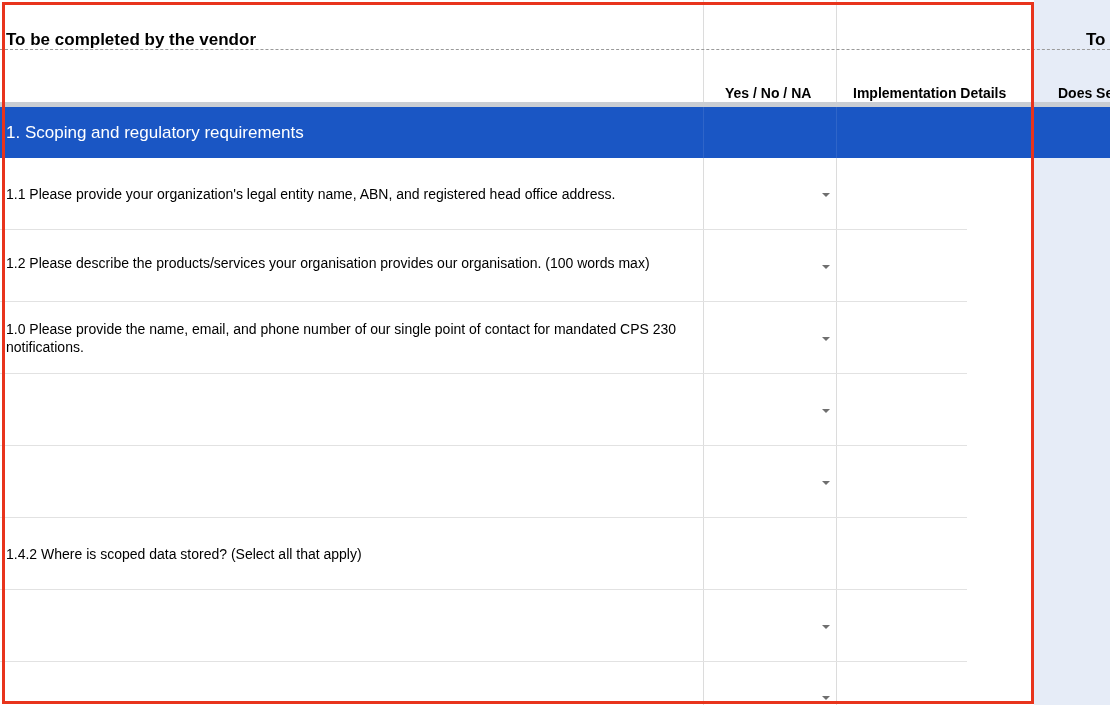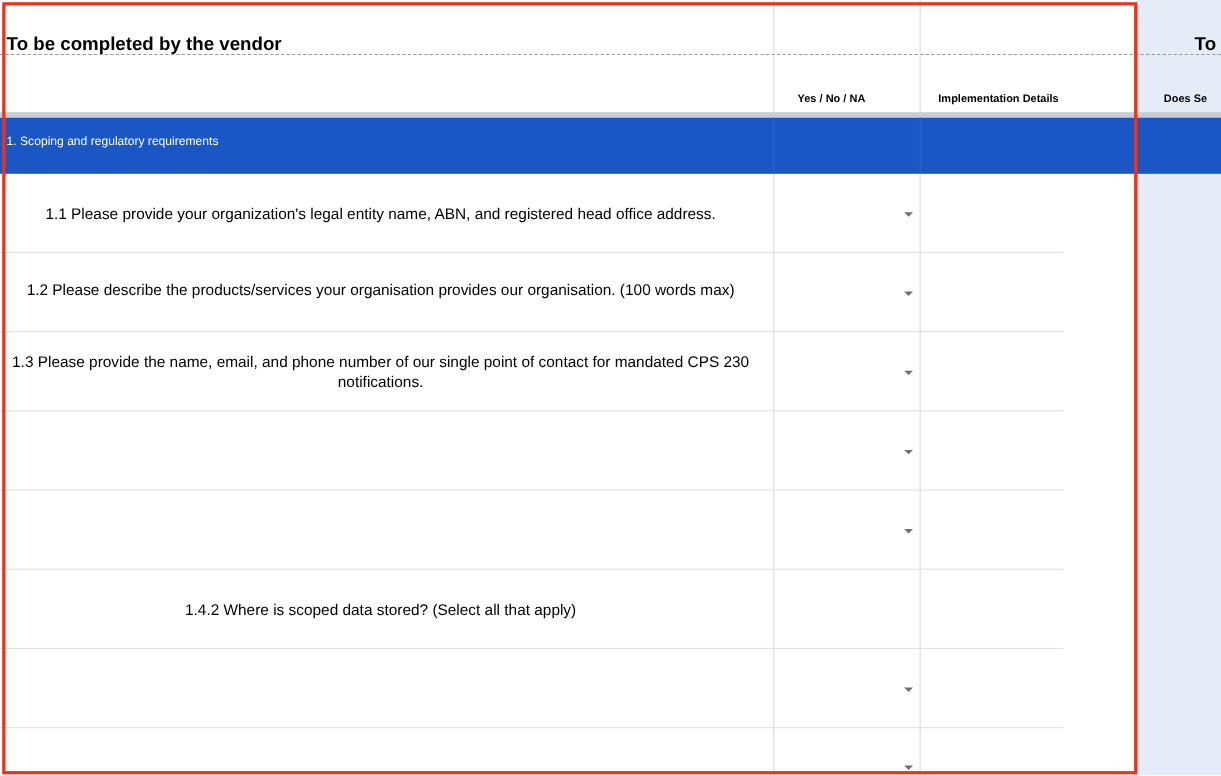--- a/index.html
+++ b/index.html
@@ -3,26 +3,26 @@
 <meta charset="utf-8">
 <style>
   html,body{margin:0;padding:0;}
   body{width:1110px;height:705px;overflow:hidden;background:#fff;position:relative;font-family:"Liberation Sans",sans-serif;color:#000;}
   .grid{position:absolute;left:0;top:0;width:1110px;height:705px;padding-left:24px;}
   .right-panel{position:absolute;left:1034px;top:0;width:76px;height:705px;background:#e6ecf7;}
   .vline{position:absolute;top:0;width:1px;height:705px;background:#dcdcdc;}
   .title{position:absolute;left:6px;top:30px;font-size:17px;font-weight:bold;white-space:nowrap;}
   .title2{position:absolute;left:1086px;top:30px;font-size:17px;font-weight:bold;white-space:nowrap;}
   .dashline{position:absolute;left:0;top:49px;width:1110px;border-top:1px dashed #9a9a9a;}
-  .colhead{position:absolute;top:85px;font-size:10px;font-weight:bold;white-space:nowrap;}
+  .colhead{position:absolute;top:85px;font-size:14px;font-weight:bold;white-space:nowrap;}
   .hdr-sep{position:absolute;left:0;top:102px;width:1110px;height:5px;background:#c9cdd3;}
   .section{position:absolute;left:0;top:107px;width:1110px;height:51px;background:#1a56c4;}
-  .section-label{position:absolute;left:6px;top:16px;font-size:11px;color:#fff;white-space:nowrap;}
+  .section-label{position:absolute;left:6px;top:16px;font-size:17px;color:#fff;white-space:nowrap;}
   .section .sep{position:absolute;top:0;width:1px;height:51px;background:#2f65c9;}
-  .row{position:absolute;left:0;width:967px;border-bottom:1px solid #e2e2e2;text-align:center;}
+  .row{position:absolute;left:0;width:967px;border-bottom:1px solid #e2e2e2;}
   .row .q{position:absolute;left:6px;width:680px;font-size:14px;line-height:18px;}
   .row .dd{position:absolute;left:822px;width:0;height:0;border-left:4px solid transparent;border-right:4px solid transparent;border-top:4px solid #6f6f6f;}
   .frame{position:absolute;left:2px;top:2px;width:1026px;height:696px;border:3px solid #e8341c;pointer-events:none;}
 </style>
 </head>
 <body>
 
 <div class="grid">
   <div class="right-panel"></div>
 
@@ -47,21 +47,21 @@
 
   <div class="row" style="top:158px;height:71px">
     <div class="q" style="top:27px">1.1 Please provide your organization's legal entity name, ABN, and registered head office address.</div>
     <div class="dd" style="top:35px"></div>
   </div>
   <div class="row" style="top:230px;height:71px">
     <div class="q" style="top:24px">1.2 Please describe the products/services your organisation provides our organisation. (100 words max)</div>
     <div class="dd" style="top:35px"></div>
   </div>
   <div class="row" style="top:302px;height:71px">
-    <div class="q" style="top:18px">1.3 Please provide the name, email, and phone number of our single point of contact for mandated CPS 230 notifications.</div>
+    <div class="q" style="top:18px">1.0 Please provide the name, email, and phone number of our single point of contact for mandated CPS 230 notifications.</div>
     <div class="dd" style="top:35px"></div>
   </div>
   <div class="row" style="top:374px;height:71px">
     <div class="dd" style="top:35px"></div>
   </div>
   <div class="row" style="top:446px;height:71px">
     <div class="dd" style="top:35px"></div>
   </div>
   <div class="row" style="top:518px;height:71px">
     <div class="q" style="top:27px">1.4.2 Where is scoped data stored? (Select all that apply)</div>

